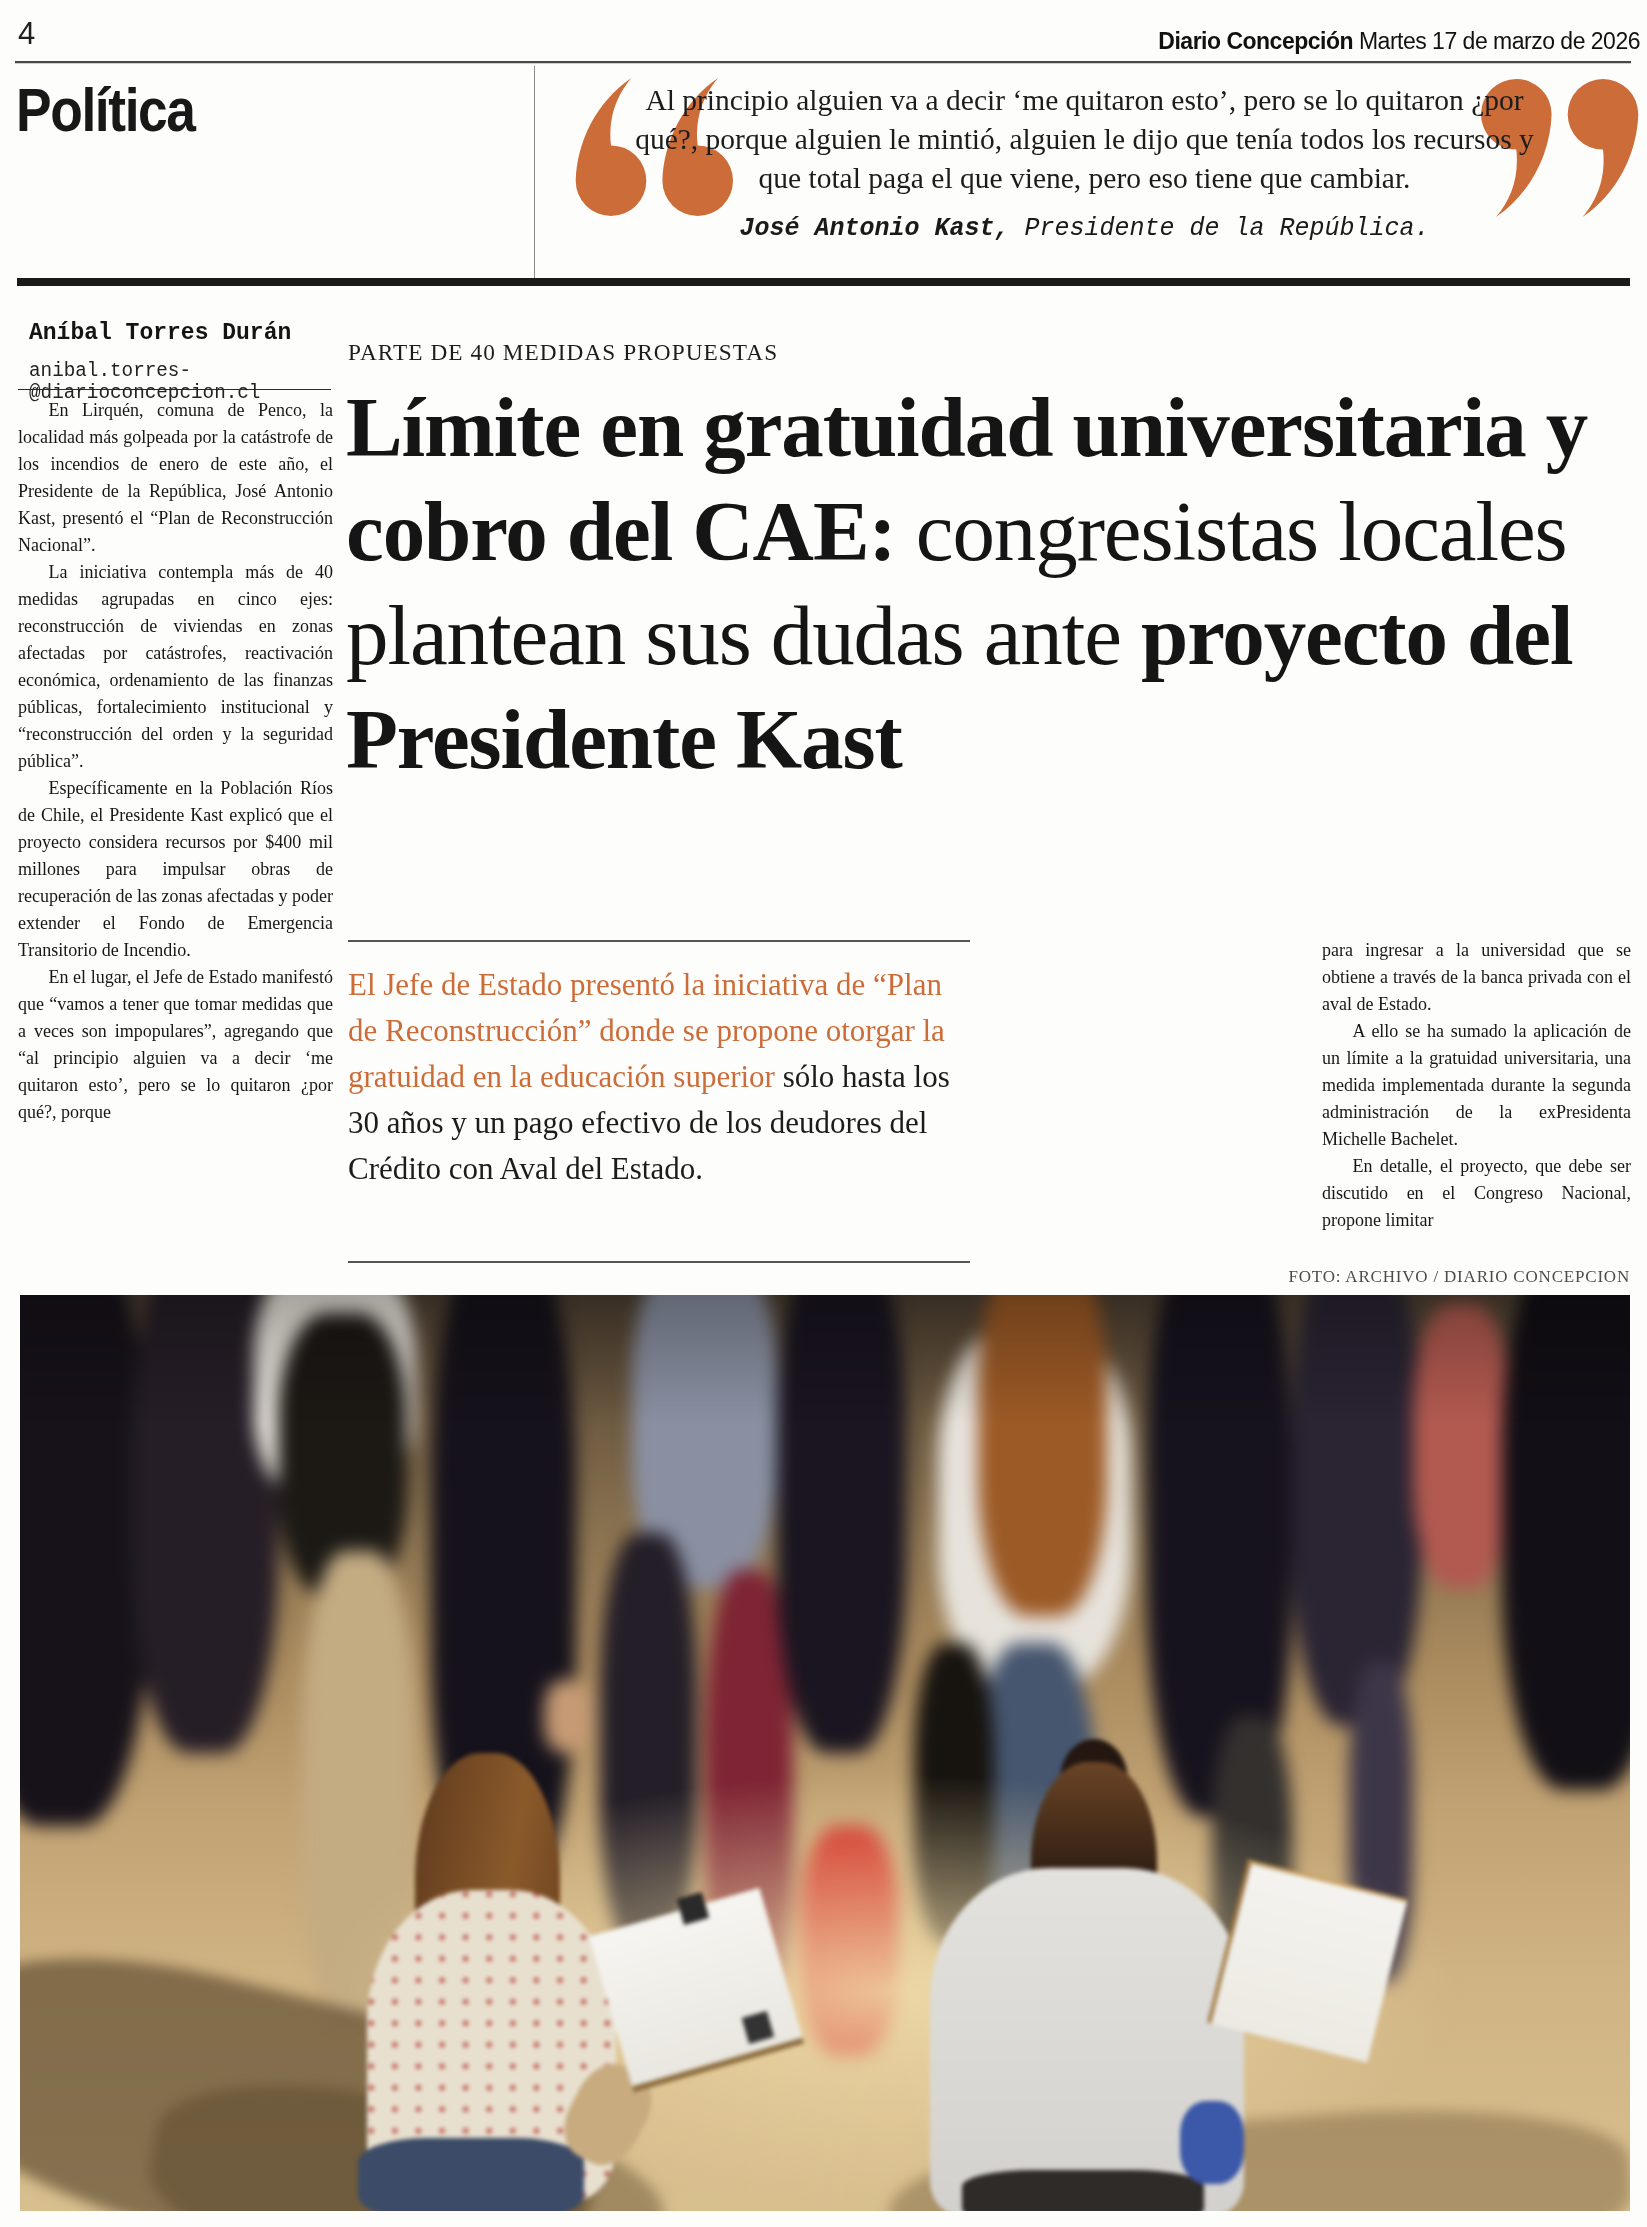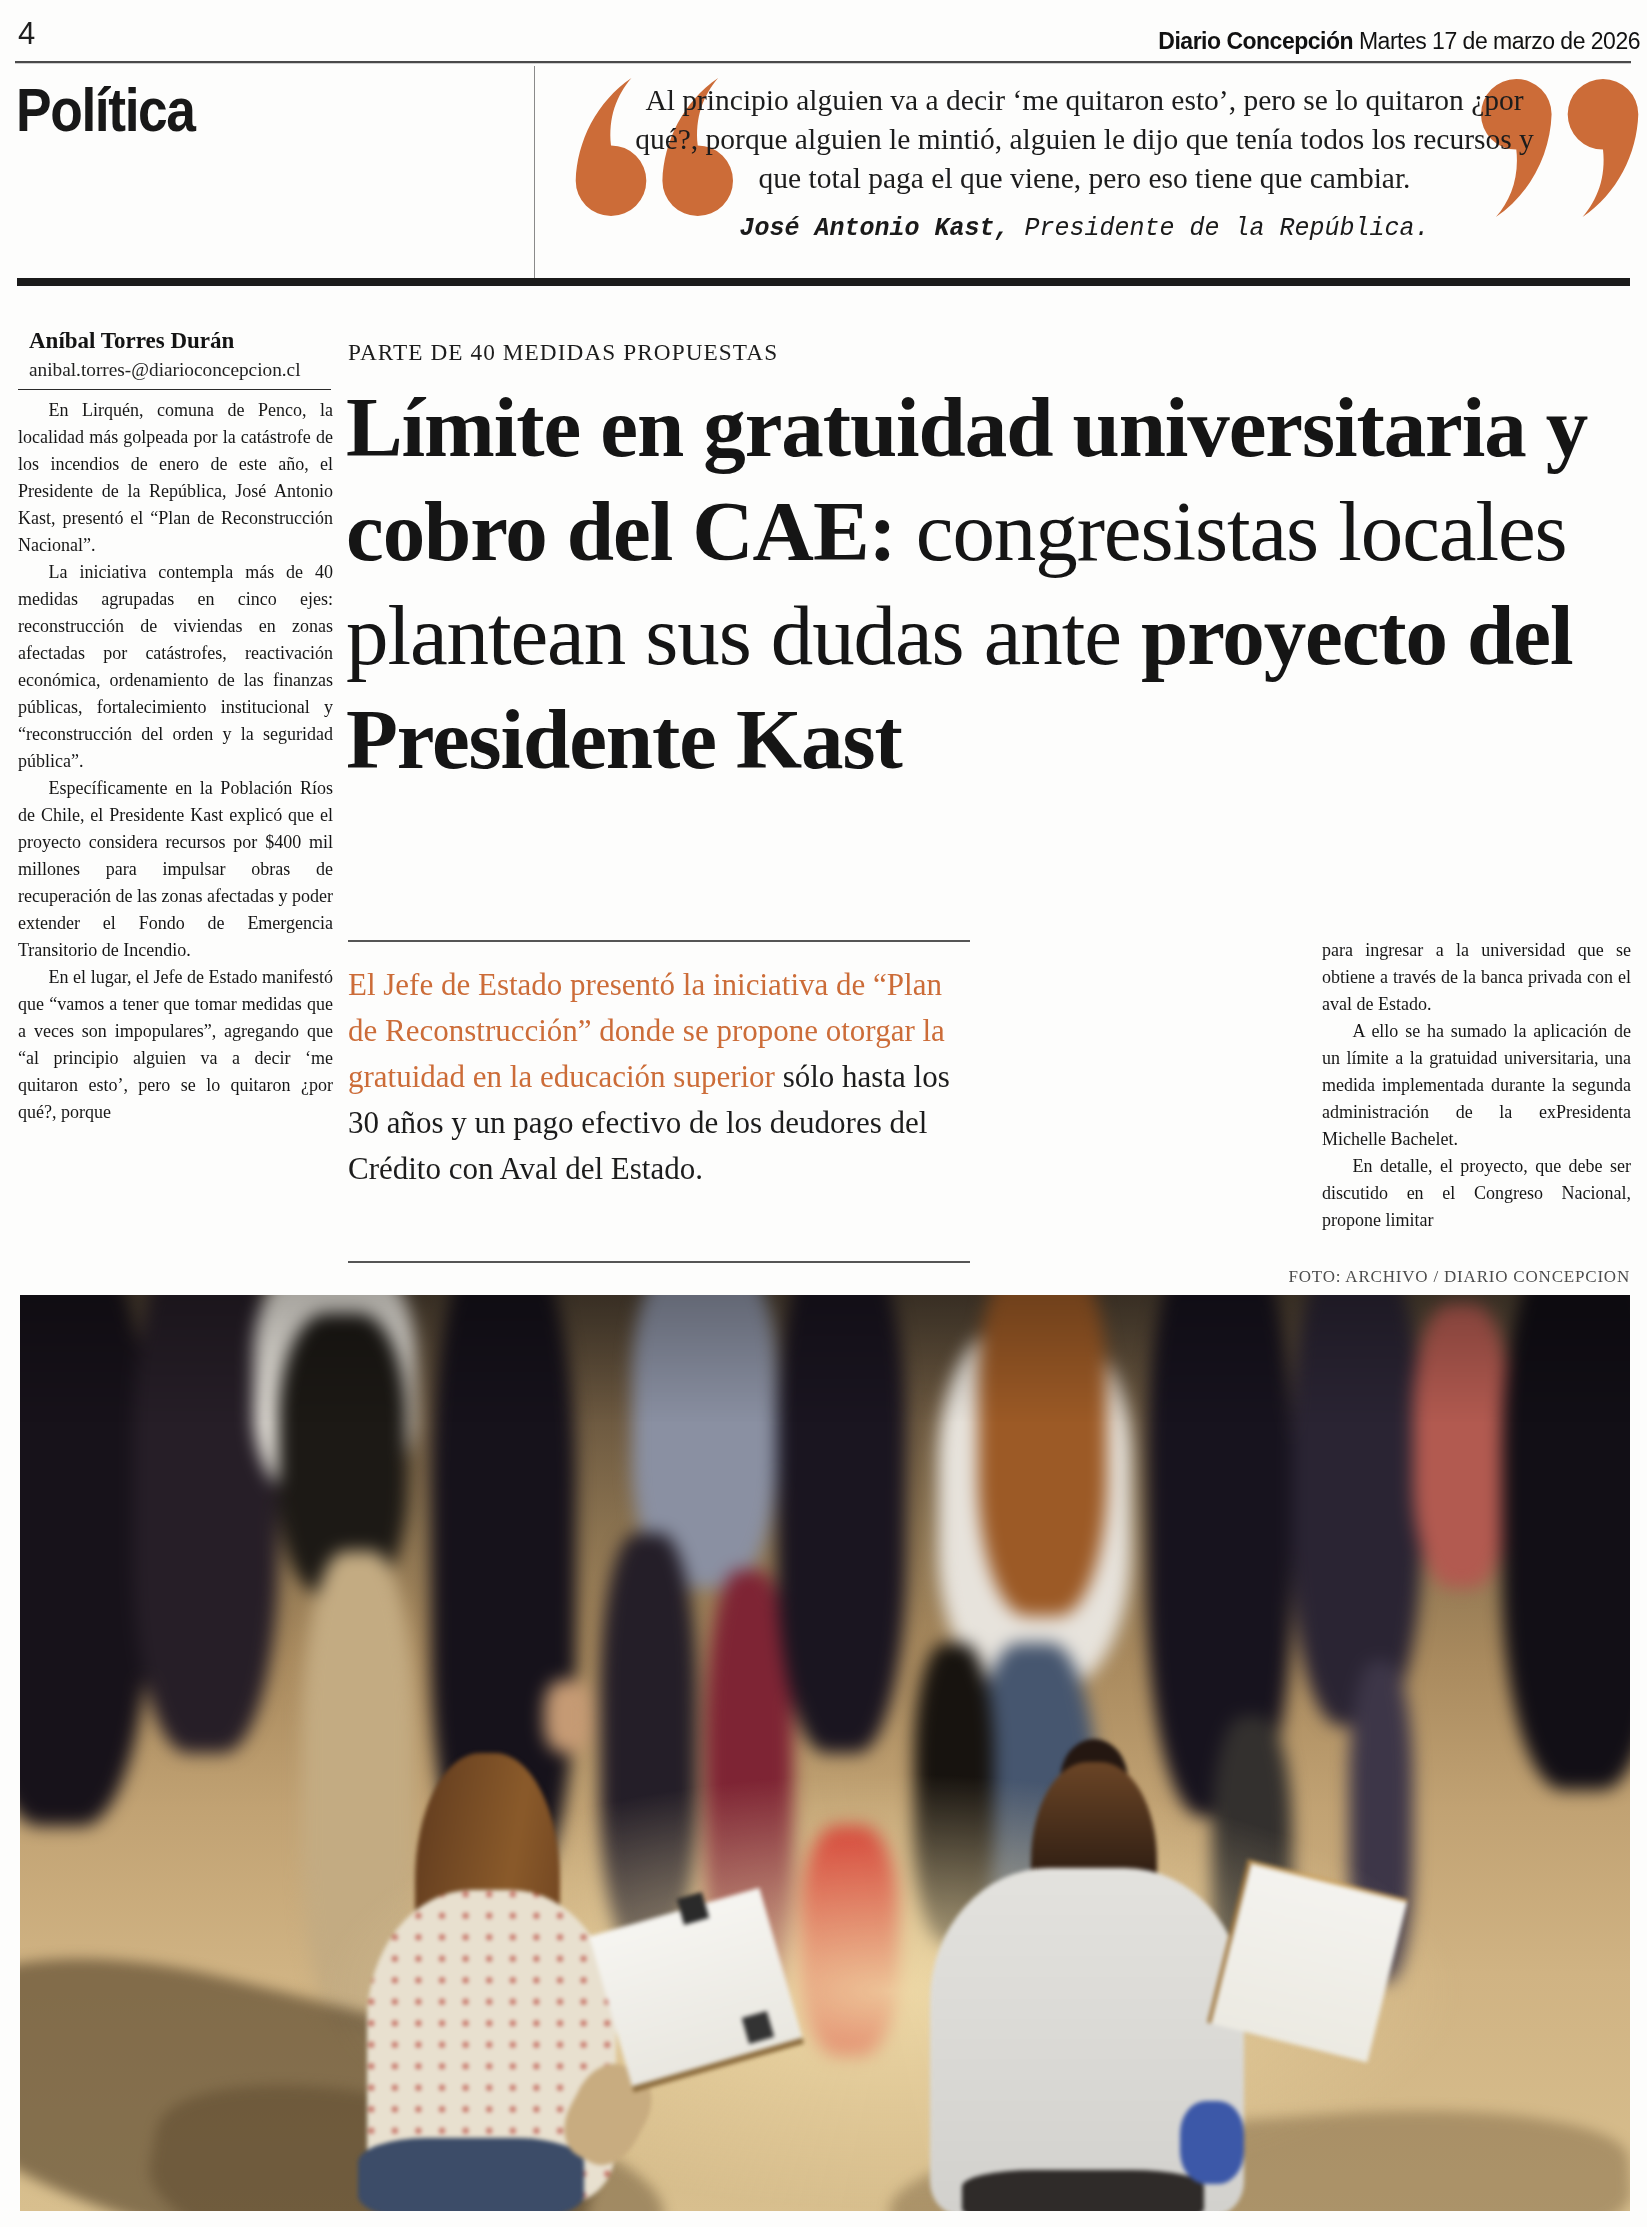--- a/index.html
+++ b/index.html
@@ -24,23 +24,23 @@
   .qmark svg{width:100%;height:100%;}
   .qmark-open{left:572px;top:76px;}
   .qmark-close{left:1481px;top:69px;transform:rotate(180deg);}
   .quote-block{left:612px;top:81px;width:945px;text-align:center;}
   .quote-text{font-size:29.5px;line-height:39px;color:#1c1c1c;}
   .quote-attrib{margin-top:16px;font-size:25px;font-style:italic;color:#1a1a1a;font-family:Liberation Mono, monospace;}
   .quote-attrib .qa-b{font-weight:700;}
   .blackbar{left:17px;top:278px;width:1613px;height:8px;background:#1b1b1b;}
 
   
-  .byline{left:29px;top:328px;width:301px;}
+  .byline{left:29px;top:320px;width:301px;font-family:Liberation Mono, monospace;}
   .byline .by-name{font-size:23px;font-weight:700;color:#141414;}
-  .byline .by-mail{font-size:19.3px;color:#222;margin-top:5px;}
+  .byline .by-mail{font-size:19.3px;color:#222;margin-top:14px;}
   .byline-rule{left:18px;top:389px;width:313px;height:1.1px;background:#2a2a2a;}
 
   
   .kicker{left:348px;top:339px;font-size:24px;letter-spacing:1.1px;color:#1d1d1d;
           transform:scaleX(.97);transform-origin:left top;white-space:nowrap;}
   .headline{left:346px;top:375px;width:1289px;font-size:85px;line-height:104px;
             letter-spacing:-1.1px;color:#151515;font-weight:400;margin:0;}
   .headline .hl-b{font-weight:700;}
 
   

